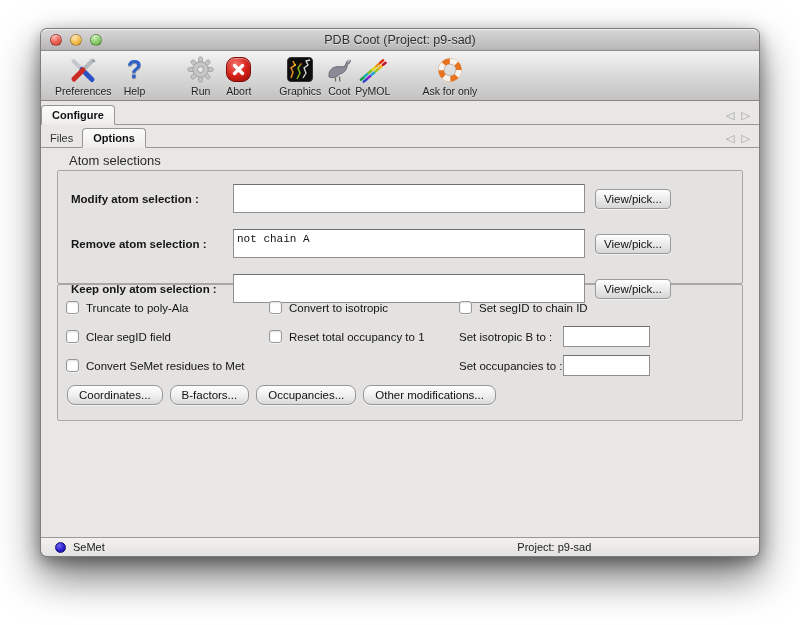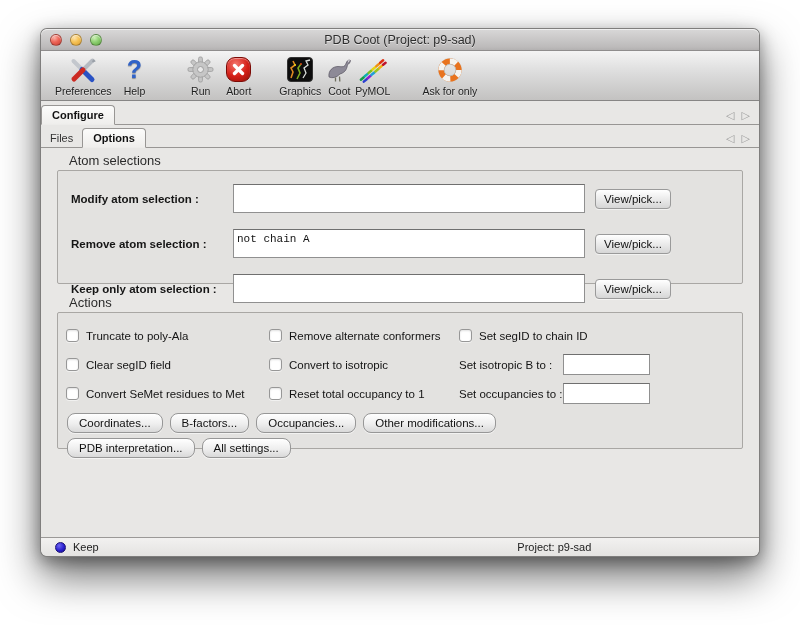--- a/index.html
+++ b/index.html
@@ -277,44 +277,39 @@
         <button class="viewpick">View/pick...</button>
       </div>
 
       <div class="sel-row">
         <span class="sel-label">Keep only atom selection :</span>
         <textarea class="sel-input" spellcheck="false" style=""></textarea>
         <button class="viewpick">View/pick...</button>
       </div>
     </div>
 
-    <div class="group-label second">Actions</div>
     <div class="groupbox gb-actions">
 
       <div class="cbx-grid">
         <div class="cbx-col1">
           <div class="cbx-row">
             <span class="cb"></span>
             <span class="cb-label">Truncate to poly-Ala</span>
           </div>
           <div class="cbx-row">
             <span class="cb"></span>
             <span class="cb-label">Clear segID field</span>
           </div>
           <div class="cbx-row">
             <span class="cb"></span>
             <span class="cb-label">Convert SeMet residues to Met</span>
           </div>
         </div>
 
         <div class="cbx-col2">
-          <div class="cbx-row">
-            <span class="cb"></span>
-            <span class="cb-label">Remove alternate conformers</span>
-          </div>
           <div class="cbx-row">
             <span class="cb"></span>
             <span class="cb-label">Convert to isotropic</span>
           </div>
           <div class="cbx-row">
             <span class="cb"></span>
             <span class="cb-label">Reset total occupancy to 1</span>
           </div>
         </div>
 
@@ -333,26 +328,22 @@
           </div>
         </div>
       </div>
 
       <div class="btn-row">
         <button class="act-btn">Coordinates...</button>
         <button class="act-btn">B-factors...</button>
         <button class="act-btn">Occupancies...</button>
         <button class="act-btn">Other modifications...</button>
       </div>
-      <div class="btn-row">
-        <button class="act-btn">PDB interpretation...</button>
-        <button class="act-btn">All settings...</button>
-      </div>
     </div>
   </div>
 
   <div class="statusbar">
     <span class="status-dot"></span>
-    <span class="status-text">Keep</span>
+    <span class="status-text">SeMet</span>
     <span class="project-text">Project: p9-sad</span>
   </div>
 
 </div>
 
 </body></html>

